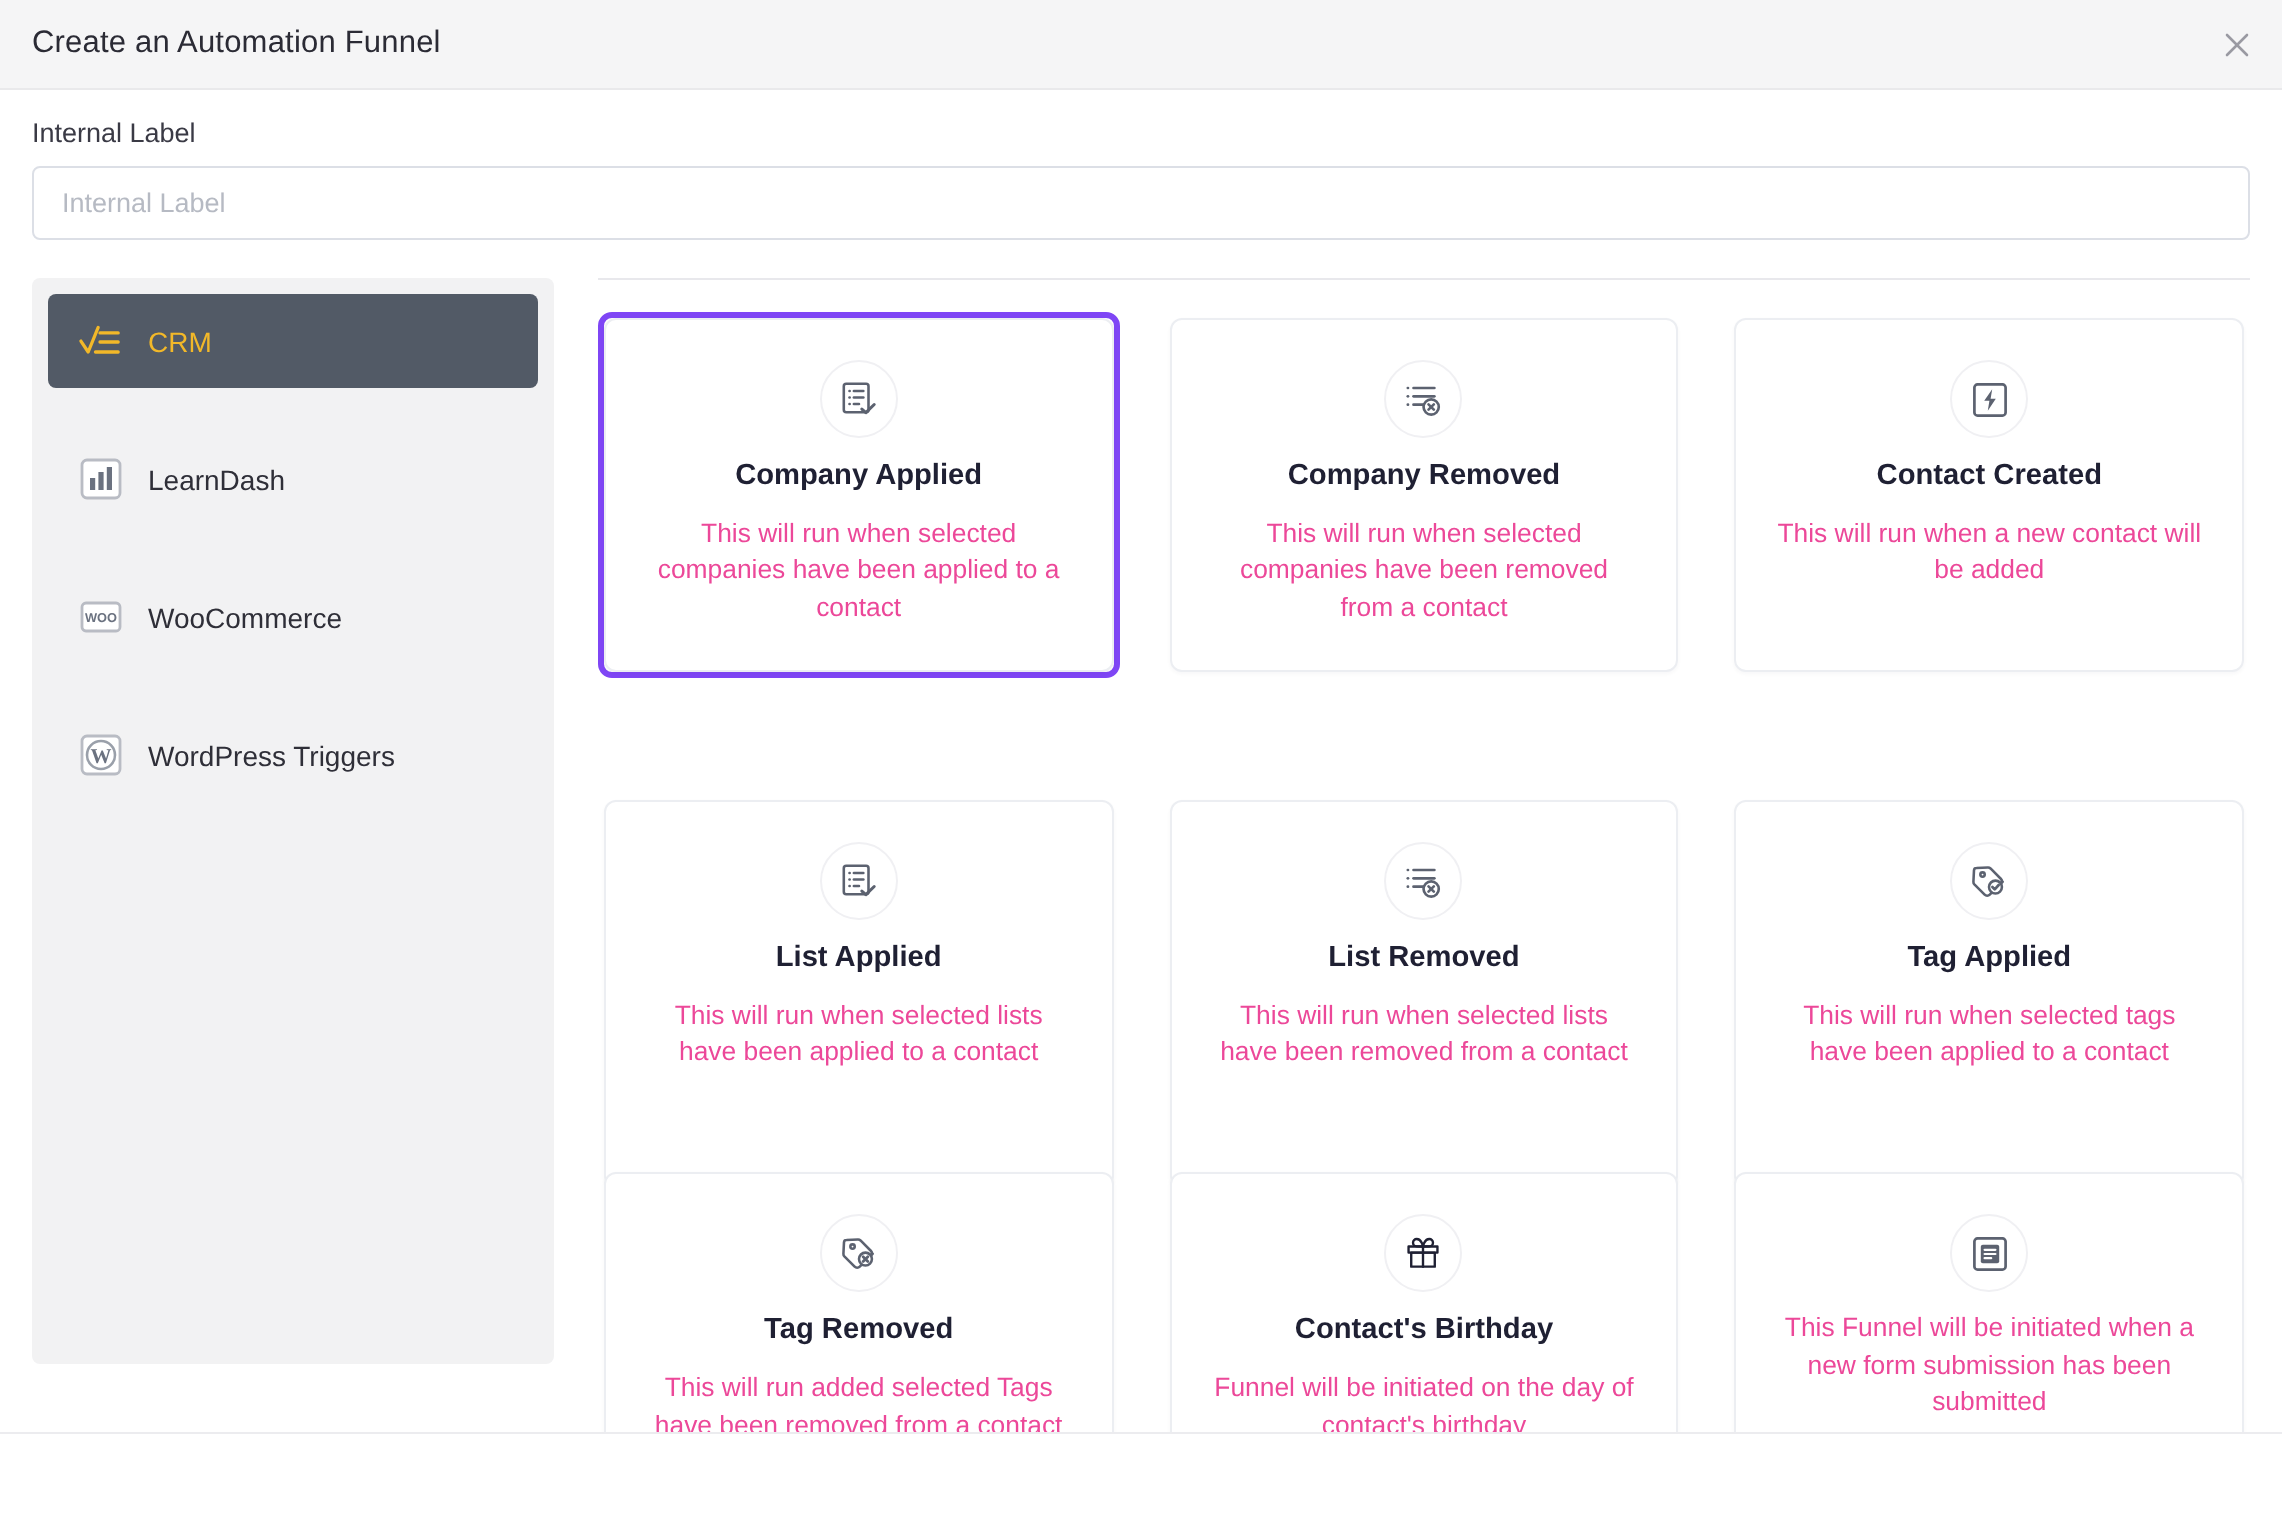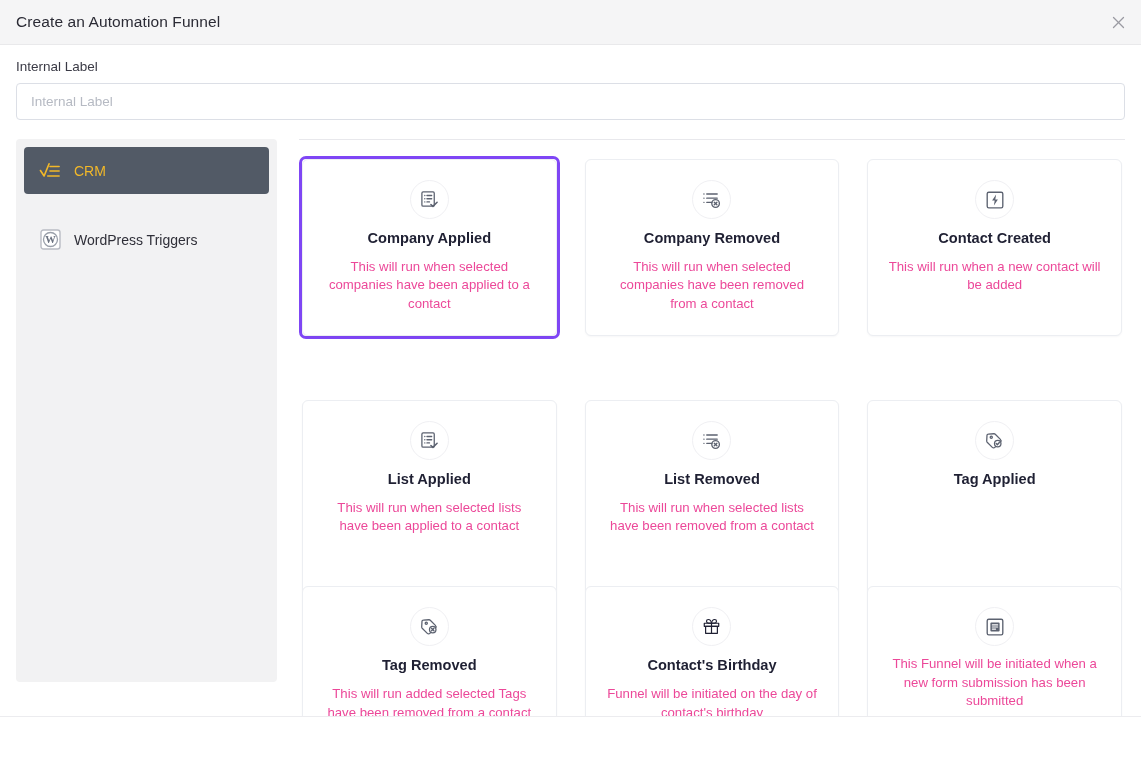--- a/index.html
+++ b/index.html
@@ -221,21 +221,41 @@
           <svg width="22" height="20" viewBox="0 0 24 22" fill="none" stroke="#f2b829" stroke-width="1.8" stroke-linecap="round" stroke-linejoin="round">
             <polyline points="1.5,10.5 5.5,16.5 11,3"></polyline>
             <line x1="12" y1="6" x2="22" y2="6"></line>
             <line x1="12" y1="11" x2="22" y2="11"></line>
             <line x1="9.5" y1="16.5" x2="22" y2="16.5"></line>
           </svg>
         </span>
         <span>CRM</span>
       </div>
 
-
+      <div class="side-item">
+        <span class="side-icon">
+          <svg width="21" height="21" viewBox="0 0 21 21">
+            <rect x="1" y="1" width="19" height="19" rx="2.5" fill="#fff" stroke="#b9bcc4" stroke-width="1.4"></rect>
+            <rect x="5" y="10" width="2.6" height="6" fill="#6b7280"></rect>
+            <rect x="9.2" y="7" width="2.6" height="9" fill="#6b7280"></rect>
+            <rect x="13.4" y="4.5" width="2.6" height="11.5" fill="#6b7280"></rect>
+          </svg>
+        </span>
+        <span>LearnDash</span>
+      </div>
+
+      <div class="side-item">
+        <span class="side-icon">
+          <svg width="21" height="21" viewBox="0 0 21 21">
+            <rect x="1" y="3.5" width="19" height="14" rx="2" fill="#fff" stroke="#b9bcc4" stroke-width="1.4"></rect>
+            <text x="10.5" y="13.2" text-anchor="middle" font-family="Liberation Sans, sans-serif" font-size="6.4" font-weight="bold" fill="#6b7280">WOO</text>
+          </svg>
+        </span>
+        <span>WooCommerce</span>
+      </div>
 
       <div class="side-item">
         <span class="side-icon">
           <svg width="21" height="21" viewBox="0 0 21 21">
             <rect x="1" y="1" width="19" height="19" rx="2.5" fill="#fff" stroke="#b9bcc4" stroke-width="1.4"></rect>
             <circle cx="10.5" cy="10.5" r="7" fill="none" stroke="#9aa0aa" stroke-width="1.3"></circle>
             <text x="10.5" y="14.4" text-anchor="middle" font-family="Liberation Serif, serif" font-size="10.5" font-weight="bold" fill="#6b7280">W</text>
           </svg>
         </span>
         <span>WordPress Triggers</span>
@@ -343,20 +363,21 @@
           <div class="trigger-card">
             <div class="card-icon-wrap">
               <svg width="19" height="19" viewBox="0 0 20 20" fill="none" stroke="#5c6270" stroke-width="1.35" stroke-linecap="round" stroke-linejoin="round">
                 <path d="M17.2 10.4 L10.4 17.2 a1.9 1.9 0 0 1 -2.7 0 L2.3 11.8 a1.9 1.9 0 0 1 -0.5 -1.4 l0.3 -6 a1.3 1.3 0 0 1 1.3 -1.2 l6 -0.3 a1.9 1.9 0 0 1 1.4 0.5 l5.4 5.4 a1.9 1.9 0 0 1 0 2.6 z"></path>
                 <circle cx="6.6" cy="6.6" r="1.15"></circle>
                 <circle cx="13.4" cy="13.2" r="3.4" fill="#ffffff"></circle>
                 <path d="M11.8 13.2 L13 14.4 L15.1 12.1" stroke-width="1.45"></path>
               </svg>
             </div>
             <div class="card-title">Tag Applied</div>
+            <div class="card-desc">This will run when selected tags have been applied to a contact</div>
           </div>
         </div>
 
         <div class="card-slot row-3">
           <div class="trigger-card">
             <div class="card-icon-wrap">
               <svg width="19" height="19" viewBox="0 0 20 20" fill="none" stroke="#5c6270" stroke-width="1.35" stroke-linecap="round" stroke-linejoin="round">
                 <path d="M17.2 10.4 L10.4 17.2 a1.9 1.9 0 0 1 -2.7 0 L2.3 11.8 a1.9 1.9 0 0 1 -0.5 -1.4 l0.3 -6 a1.3 1.3 0 0 1 1.3 -1.2 l6 -0.3 a1.9 1.9 0 0 1 1.4 0.5 l5.4 5.4 a1.9 1.9 0 0 1 0 2.6 z"></path>
                 <circle cx="6.6" cy="6.6" r="1.15"></circle>
                 <circle cx="13.4" cy="13.2" r="3.4" fill="#ffffff"></circle>

